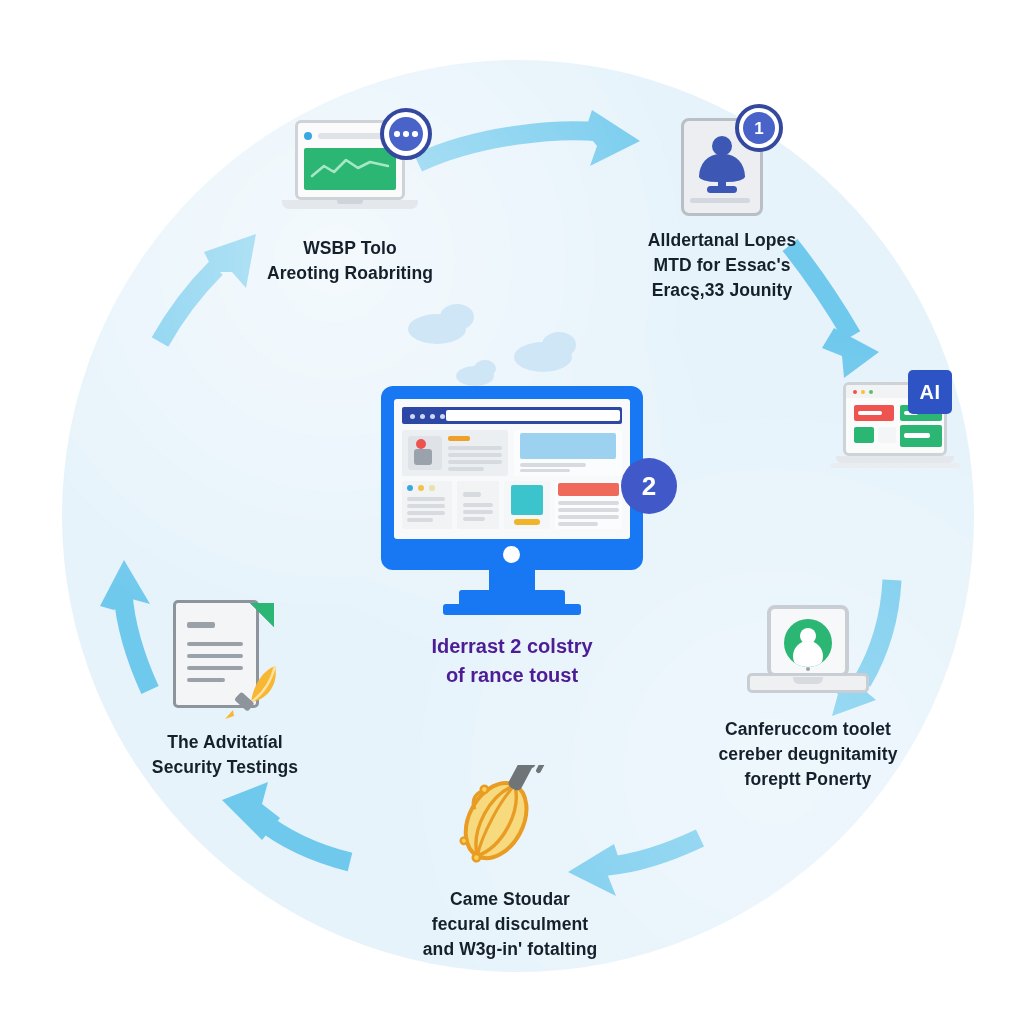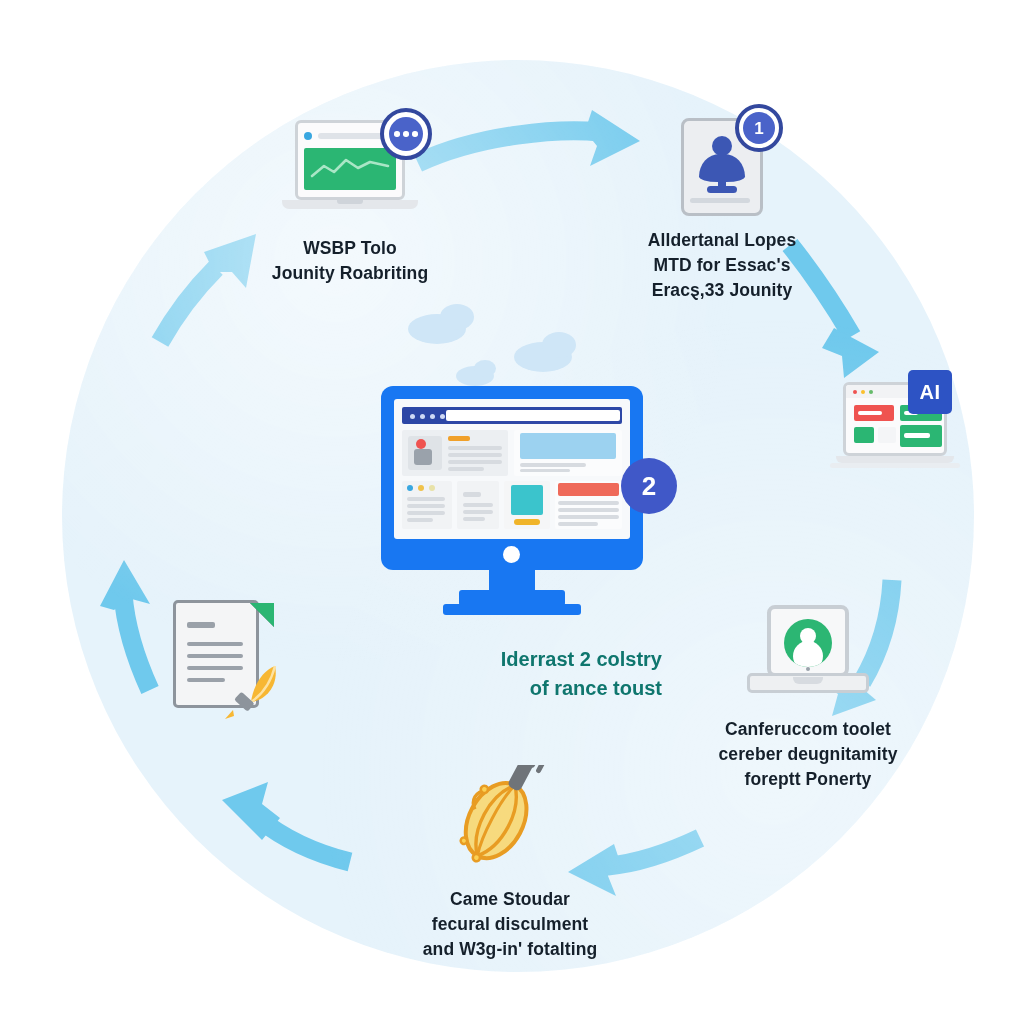--- a/index.html
+++ b/index.html
@@ -184,21 +184,21 @@
   .mon-top i{position:absolute;top:6.5px;width:5px;height:5px;border-radius:50%;background:#cfd9f5;}
   .mon-url{position:absolute;left:44px;top:3px;width:174px;height:11px;background:#fff;border-radius:2px;}
   .mon-neck{position:absolute;left:108px;top:184px;width:46px;height:24px;background:#1877f2;}
   .mon-stand{position:absolute;left:78px;top:204px;width:106px;height:16px;background:#1877f2;border-radius:3px;}
   .mon-foot{position:absolute;left:62px;top:218px;width:138px;height:11px;background:#1877f2;border-radius:3px;}
   .mon-btn{position:absolute;left:122px;top:160px;width:17px;height:17px;border-radius:50%;background:#fff;}
   .cell{position:absolute;background:#fff;border-radius:2px;}
   .gl{position:absolute;background:#d7dbe0;border-radius:2px;}
   .cloud{position:absolute;background:#cfe6f7;border-radius:50%;}
   .center .cap{
-    margin-top:23px;color:#0f766e;font-size:20px;font-weight:700;line-height:1.45;white-space:pre-line;text-align:right;
+    margin-top:10px;color:#4c1d95;font-size:20px;font-weight:700;line-height:1.45;white-space:pre-line;
   }
   .badge2{
     position:absolute;right:-34px;top:72px;width:56px;height:56px;border-radius:50%;
     background:#4058c8;color:#fff;font-size:26px;font-weight:700;
     display:flex;align-items:center;justify-content:center;
   }
 </style>
 </head>
 <body>
 
@@ -265,21 +265,21 @@
       <div class="notch"></div>
       <div class="badge-ring" style="right:-14px;top:-12px;">
         <span class="inner">
             <i></i>
             <i></i>
             <i></i>
           </span>
       </div>
     </div>
     <div class="cap">WSBP Tolo
-Jounity Roabriting</div>
+Areoting Roabriting</div>
   </div>
 
   <div class="node n2">
     <div class="art pcard">
       <div class="frame"></div>
       <div class="head"></div>
       <div class="body"></div>
       <div class="stem"></div>
       <div class="foot2"></div>
       <div class="foot"></div>
@@ -365,20 +365,22 @@
       <div class="ln" style="top:78px;width:38px;"></div>
       <div class="pen">
         <svg viewBox="0 0 60 58" width="60" height="58">
           <path d="M54,4 C58,22 46,38 30,40 C32,24 42,8 54,4 Z" fill="#f7b733"></path>
           <path d="M54,4 C50,20 42,32 30,40" fill="none" stroke="#fde2a2" stroke-width="2.4"></path>
           <rect x="14" y="34" width="18" height="11" rx="2.5" transform="rotate(42 23 40)" fill="#8d949c"></rect>
           <path d="M12,48 L4,57 L13,54 Z" fill="#f7b733"></path>
         </svg>
       </div>
     </div>
+    <div class="cap">The Advitatíal
+Security Testings</div>
   </div>
 
 
   <div class="center">
 
     <div class="cloud" style="left:46px;top:14px;width:58px;height:30px;"></div>
     <div class="cloud" style="left:78px;top:4px;width:34px;height:26px;"></div>
     <div class="cloud" style="left:152px;top:42px;width:58px;height:30px;"></div>
     <div class="cloud" style="left:180px;top:32px;width:34px;height:26px;"></div>
     <div class="cloud" style="left:94px;top:66px;width:38px;height:20px;"></div>

